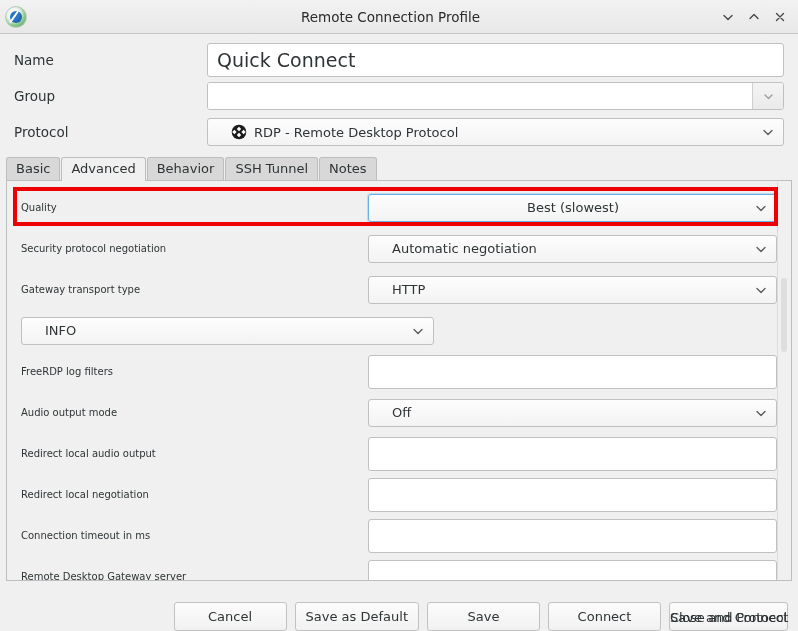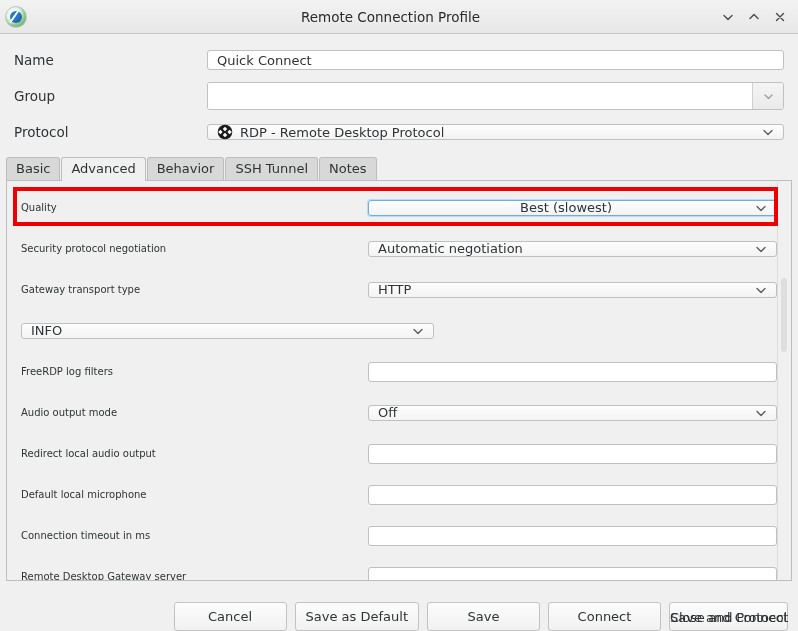--- a/index.html
+++ b/index.html
@@ -95,42 +95,42 @@
   .tlabel {
     width: 193px;
     font-size: 13.5px;
     color: #2e3436;
     flex: none;
     padding-left: 0px;
   }
   .tfield { flex: 1 1 auto; }
 
   .textinput {
-    height: 20px;
+    height: 34px;
     background: #ffffff;
     border: 1px solid #c0c0c0;
     border-radius: 3px;
-    font-size: 13px;
+    font-size: 19px;
     color: #2e3436;
     display: flex;
     align-items: center;
     padding: 8px 9px;
     box-sizing: border-box;
   }
 
   .combo {
-    height: 16px;
+    height: 28px;
     background: linear-gradient(to bottom, #fdfdfd 0%, #f3f3f3 100%);
     border: 1px solid #c0c0c0;
     border-radius: 3px;
     font-size: 13px;
     color: #2e3436;
     display: flex;
     align-items: center;
-    padding: 0 8px 0 9px;
+    padding: 0 8px 0 23px;
     box-sizing: border-box;
   }
   .combo .val { flex: 1 1 auto; overflow: hidden; white-space: nowrap; }
   .chev { flex: none; display: flex; align-items: center; }
 
   
   .comboentry {
     display: flex;
     height: 28px;
     border: 1px solid #c0c0c0;
@@ -469,21 +469,21 @@
       </div>
 
       <div class="frow">
         <div class="flabel">Redirect local audio output</div>
         <div class="fctl">
           <div class="textinput"></div>
         </div>
       </div>
 
       <div class="frow">
-        <div class="flabel">Default local microphone</div>
+        <div class="flabel">Redirect local negotiation</div>
         <div class="fctl">
           <div class="textinput"></div>
         </div>
       </div>
 
       <div class="frow">
         <div class="flabel">Connection timeout in ms</div>
         <div class="fctl">
           <div class="textinput"></div>
         </div>

